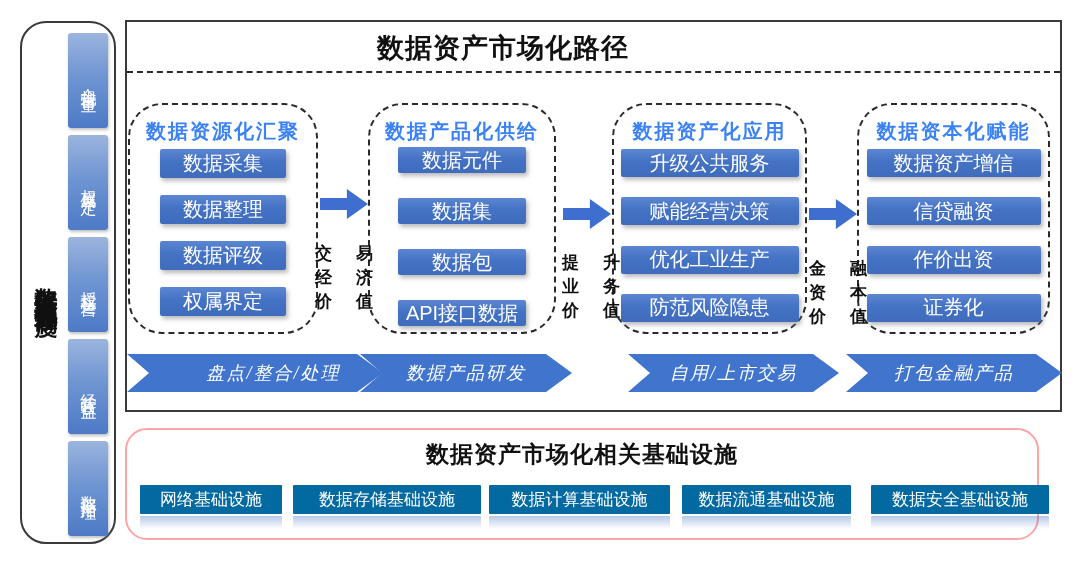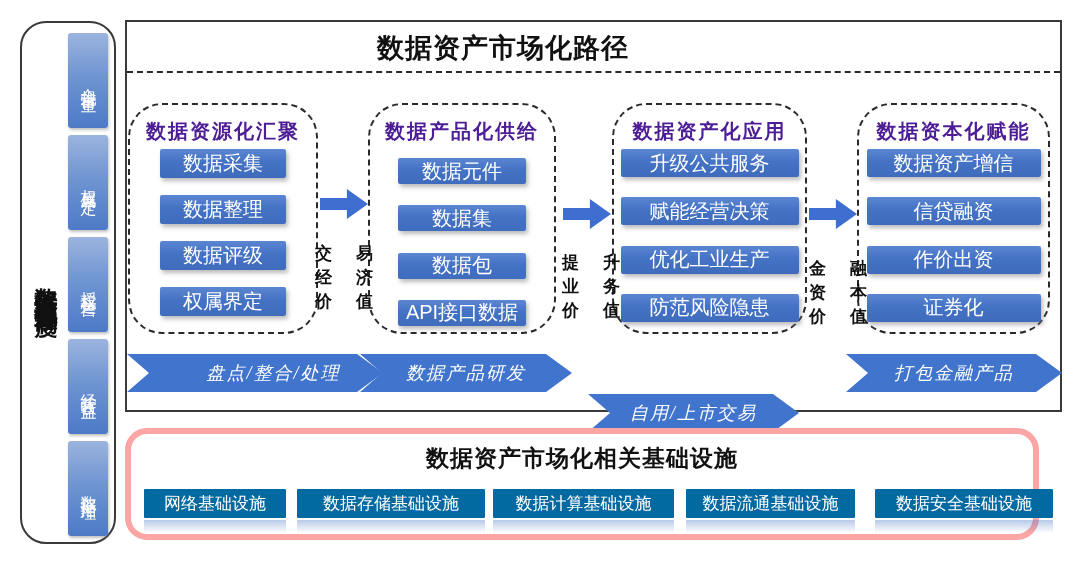--- a/index.html
+++ b/index.html
@@ -31,31 +31,31 @@
     border-top:2px dashed #2a2a2a;}
   
   .group{position:absolute;top:103px;height:231px;border:2px dashed #2a2a2a;
     border-radius:34px;box-sizing:border-box;background:#fff;}
   .g1{left:128px;width:190px;}
   .g2{left:368px;width:188px;}
   .g3{left:612px;width:195px;}
   .g4{left:857px;width:193px;}
   .group-title{position:absolute;top:13px;left:0;right:0;text-align:center;
     font-family:"Liberation Serif","DejaVu Serif",serif;
-    font-size:20px;font-weight:bold;letter-spacing:2px;color:#4c1d95;}
+    font-size:20px;font-weight:bold;letter-spacing:2px;color:#3b82f6;}
   .group-items{position:absolute;left:0;right:0;display:flex;flex-direction:column;
     align-items:center;justify-content:space-between;}
   .g1 .group-items{top:44px;bottom:16px;}
   .g2 .group-items{top:42px;bottom:6px;}
   .g3 .group-items,.g4 .group-items{top:44px;bottom:10px;}
   .gbox{background:linear-gradient(180deg,#5b86d2 0%,#4472c4 45%,#3f6cbd 100%);
     color:#fff;display:flex;align-items:center;justify-content:center;
     font-size:20px;border-radius:2px;box-shadow:2px 3px 4px rgba(120,120,120,.5);}
   .g1 .gbox{width:126px;height:29px;}
-  .g2 .gbox{width:128px;height:26px;margin-top:11px;}
+  .g2 .gbox{width:128px;height:26px;}
   .g3 .gbox{width:178px;height:28px;}
   .g4 .gbox{width:174px;height:28px;}
   
   .block-arrow{position:absolute;width:48px;height:30px;background:#3e6fd0;
     clip-path:polygon(0 30%,56% 30%,56% 0,100% 50%,56% 100%,56% 70%,0 70%);
     filter:drop-shadow(1px 2px 2px rgba(120,120,120,.5));}
   .a1{left:320px;top:189px;}
   .a2{left:563px;top:199px;}
   .a3{left:809px;top:199px;}
   
@@ -67,25 +67,25 @@
   .l2{left:562px;top:251px;}
   .l3{left:809px;top:257px;}
   
   .chevron{position:absolute;top:354px;height:38px;background:#4175cd;
     clip-path:polygon(0 0,calc(100% - 26px) 0,100% 50%,calc(100% - 26px) 100%,0 100%,22px 50%);
     display:flex;align-items:center;justify-content:center;
     color:#fff;font-size:18px;font-style:italic;
     font-family:"Liberation Serif","DejaVu Serif",serif;letter-spacing:2px;}
   .c1{left:127px;width:219px;padding-left:37px;}
   .c2{left:360px;width:212px;}
-  .c3{left:588px;width:211px;margin-top:40px;}
+  .c3{left:628px;width:211px;}
   .c4{left:846px;width:216px;}
   
   .infra-box{position:absolute;left:125px;top:428px;width:914px;height:112px;
-    border:6px solid #fca5a5;border-radius:22px;box-sizing:border-box;background:#fff;}
+    border:2px solid #fca5a5;border-radius:22px;box-sizing:border-box;background:#fff;}
   .infra-title{position:absolute;top:9px;left:0;right:0;text-align:center;
     font-size:23px;font-weight:bold;color:#111;letter-spacing:1px;}
   .infra-item{position:absolute;top:55px;}
   .infra-chip{height:29px;background:#0369a1;color:#fff;font-size:17px;
     display:flex;align-items:center;justify-content:center;border-radius:1px;}
   .refl{height:13px;margin-top:2px;border-radius:1px;
     background:linear-gradient(180deg,rgba(68,114,196,.38),rgba(68,114,196,0));
     filter:blur(.5px);}
   .i1{left:13px;width:142px;}
   .i2{left:166px;width:188px;}

